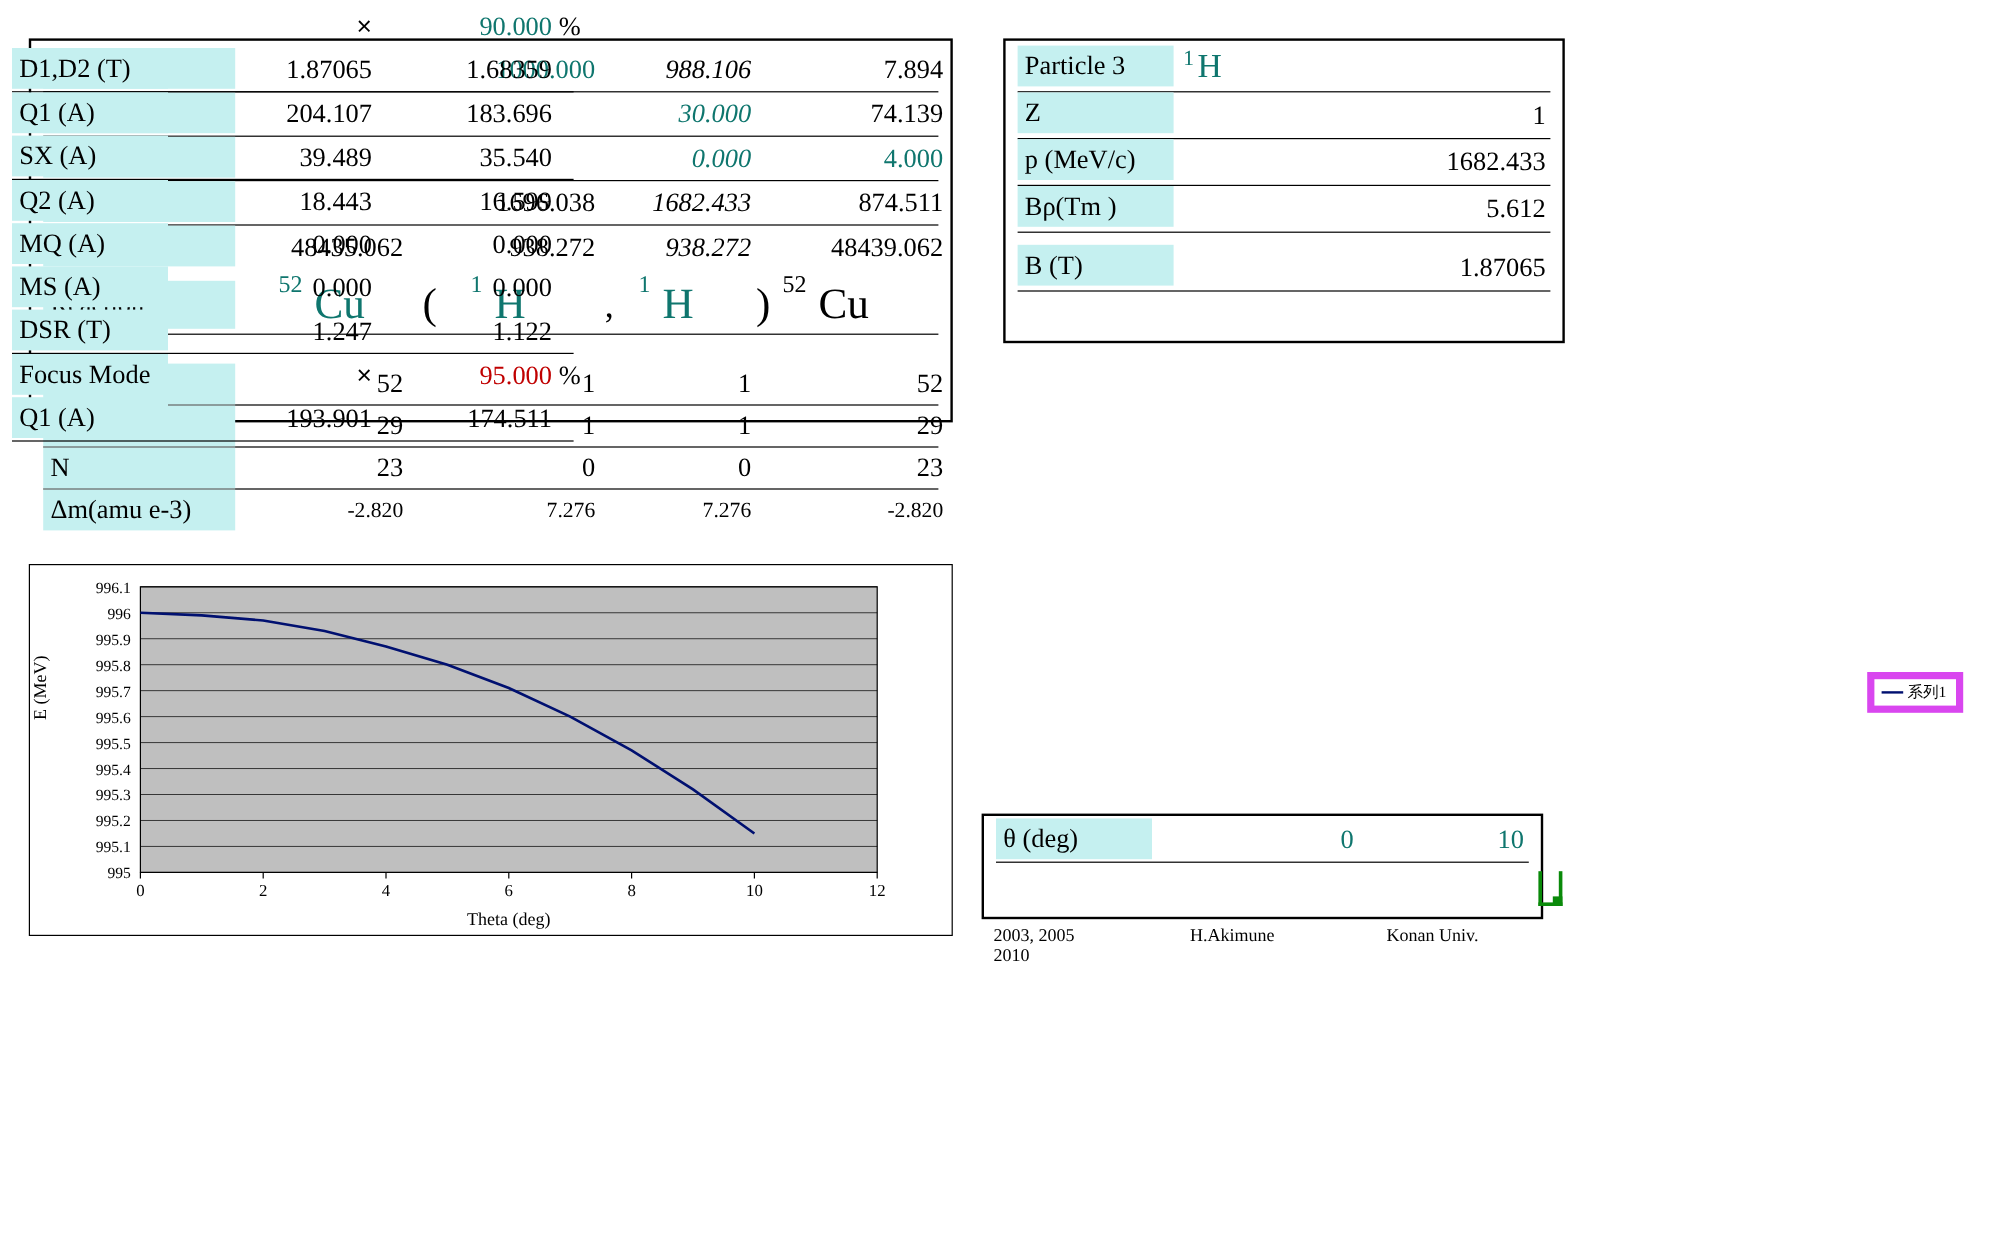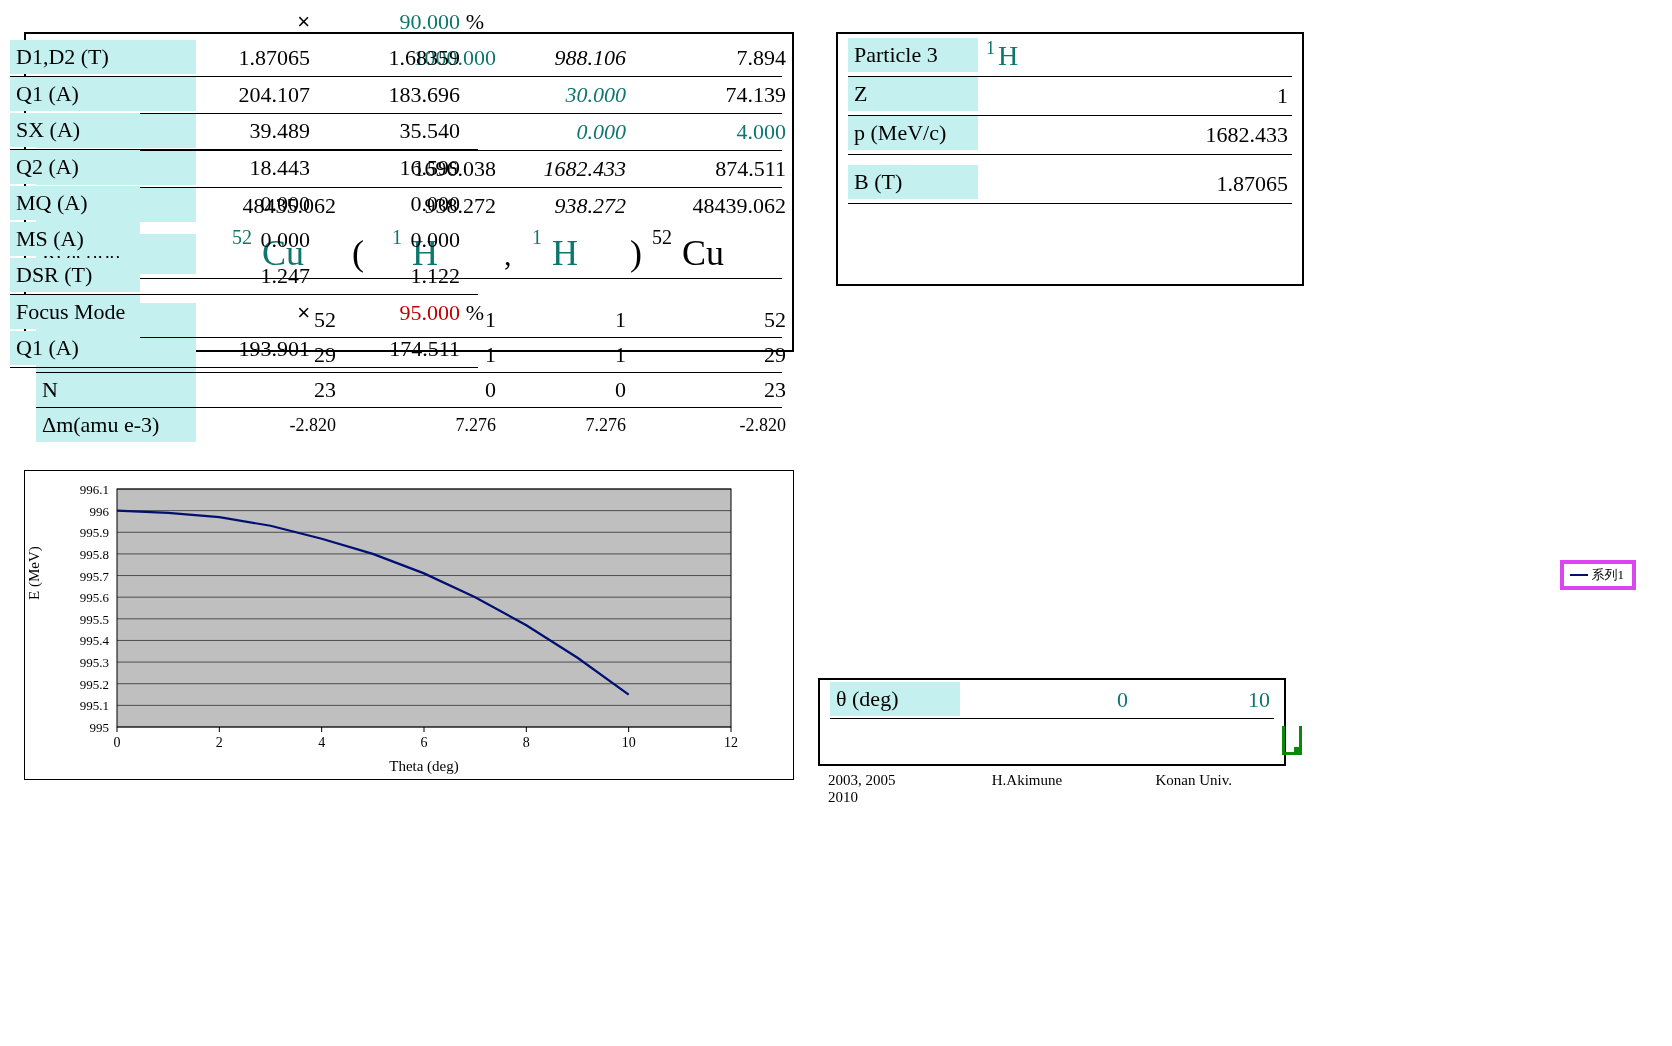--- a/index.html
+++ b/index.html
@@ -106,21 +106,21 @@
 
   #credits { position:absolute; left:828px; top:772px; font-size:15px; width:460px;}
   #credits span{ display:inline-block; }
 
   
   #chartBox { left:24px; top:470px; width:770px; height:310px; border:1px solid #000; }
   #chartBox svg { display:block; }
   .ytitle { position:absolute; left:26px; top:600px; transform:rotate(-90deg); transform-origin:left top; font-size:15px;}
   .legendBox {
     position:absolute; right:36px; top:560px;
-    border:4px solid #d946ef; background:#fff; font-size:13px;
+    border:6px solid #d946ef; background:#fff; font-size:13px;
     padding:2px 8px 2px 28px;
   }
   .legendBox::before{
     content:""; position:absolute; left:6px; top:10px; width:18px; height:0;
     border-top:2px solid #001070;
   }
 </style>
 </head>
 <body>
 
@@ -229,20 +229,24 @@
           <span class="particleSup blue">1</span>
           <span class="particleSym blue">H</span>
         </div>
         <div class="rowR">
           <span class="lbl cyan">Z</span>
           <span class="rVal ">1</span>
         </div>
         <div class="rowR">
           <span class="lbl cyan">p (MeV/c)</span>
           <span class="rVal ">1682.433</span>
+        </div>
+        <div class="rowR">
+          <span class="lbl cyan">Bρ(Tm )</span>
+          <span class="rVal ">5.612</span>
         </div>
         <div style="height: 10px;"></div>
         <div class="rowR">
           <span class="lbl cyan">B (T)</span>
           <span class="rVal ">1.87065</span>
         </div>
       </div>
   </div>
 
   <div id="midRight">

